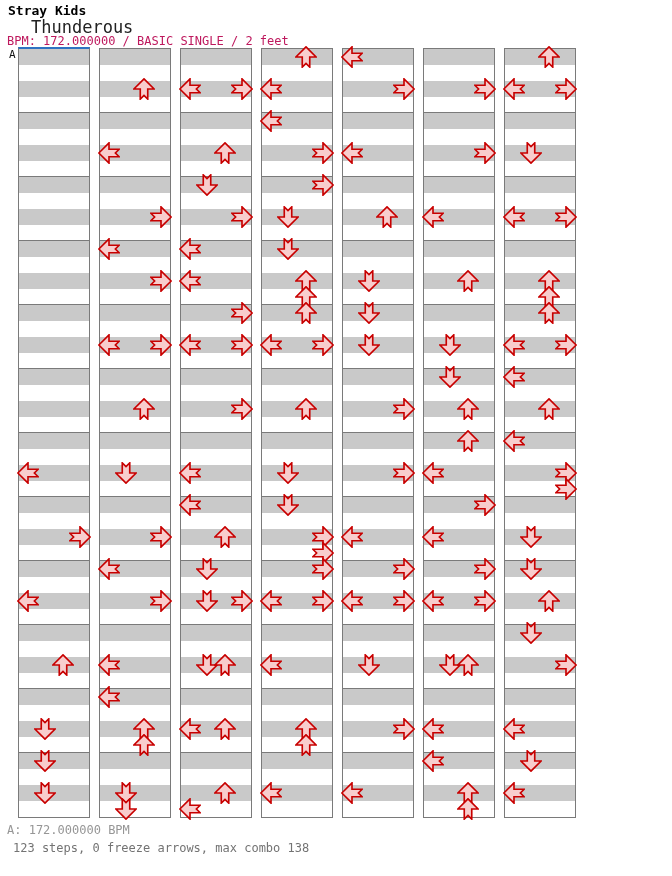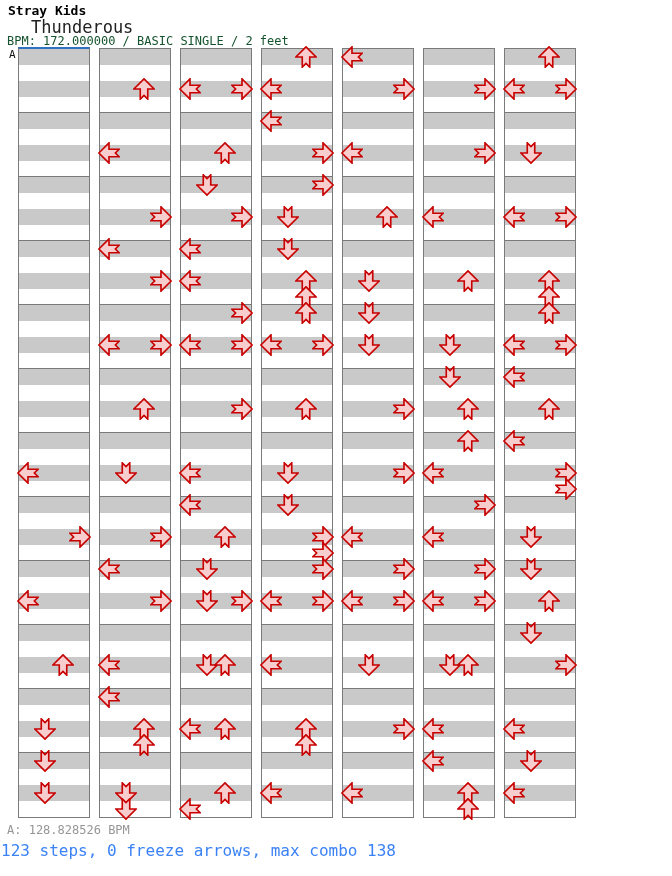--- a/index.html
+++ b/index.html
@@ -16,21 +16,21 @@
     letter-spacing:0px;white-space:pre;
   }
   .songtitle{
     position:absolute;left:7px;top:17px;
     font-size:17px;font-weight:normal;color:#222;
     white-space:pre;
     margin-left:24px;
   }
   .meta{
     position:absolute;left:7px;top:34px;
-    font-size:12px;color:#14532d;white-space:pre;
+    font-size:12px;color:#be185d;white-space:pre;
   }
   .section-label{
     position:absolute;left:9px;top:48px;
     font-size:11px;color:#111;
   }
   .panel{
     position:absolute;top:48px;
     width:70px;height:768px;
     border:1px solid #7a7a7a;
     box-sizing:content-box;
@@ -45,22 +45,22 @@
     background:#7a7a7a;
   }
   .note{
     position:absolute;width:22px;height:22px;
   }
   .footer-bpm{
     position:absolute;left:7px;top:823px;
     font-size:12px;color:#969696;white-space:pre;
   }
   .footer-stats{
-    position:absolute;left:1px;top:841px;
-    font-size:16px;color:#3b82f6;white-space:pre;
+    position:absolute;left:13px;top:841px;
+    font-size:12px;color:#737373;white-space:pre;
   }
 </style>
 </head>
 <body>
 
 <div id="screen">
   <div class="artist">Stray Kids</div>
   <div class="songtitle">Thunderous</div>
   <div class="meta">BPM: 172.000000 / BASIC SINGLE / 2 feet</div>
   <div class="section-label">A</div>
@@ -579,15 +579,15 @@
         </svg>
         <svg viewBox="0 0 20 20" class="note" style="left: -2.25px; top: 285px;">
           <polygon points="0.8,10 10,0.8 10,6.6 19.2,6.6 15.8,10 19.2,13.4 10,13.4 10,19.2" fill="#f8cdcd" stroke="#c80000" stroke-width="1.5" stroke-linejoin="miter"></polygon>
         </svg>
         <svg viewBox="0 0 20 20" class="note" style="left: 50.25px; top: 285px;">
           <polygon points="19.2,10 10,0.8 10,6.6 0.8,6.6 4.2,10 0.8,13.4 10,13.4 10,19.2" fill="#f8cdcd" stroke="#c80000" stroke-width="1.5" stroke-linejoin="miter"></polygon>
         </svg>
       </div>
     </div>
 
-  <div class="footer-bpm">A: 128.828526 BPM</div>
+  <div class="footer-bpm">A: 172.000000 BPM</div>
   <div class="footer-stats">123 steps, 0 freeze arrows, max combo 138</div>
 </div>
 
 </body></html>

